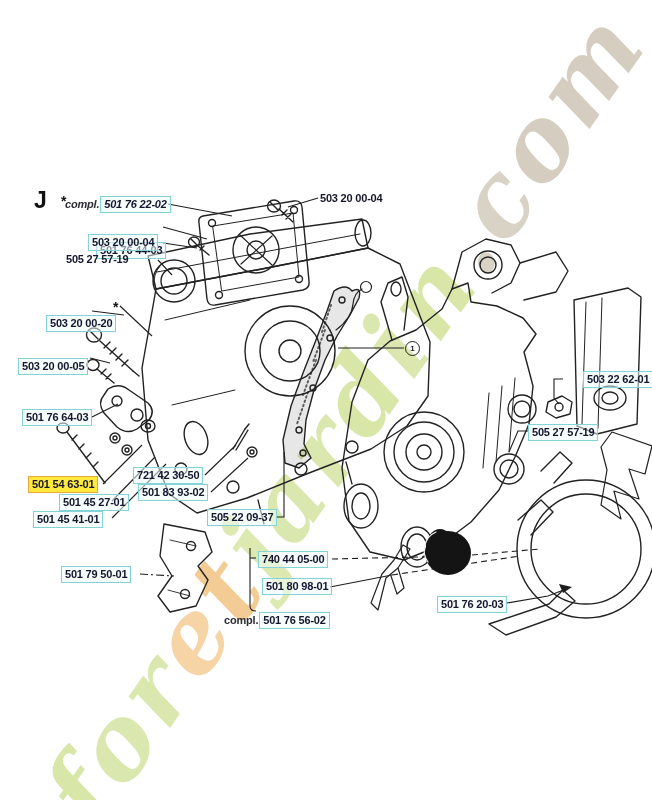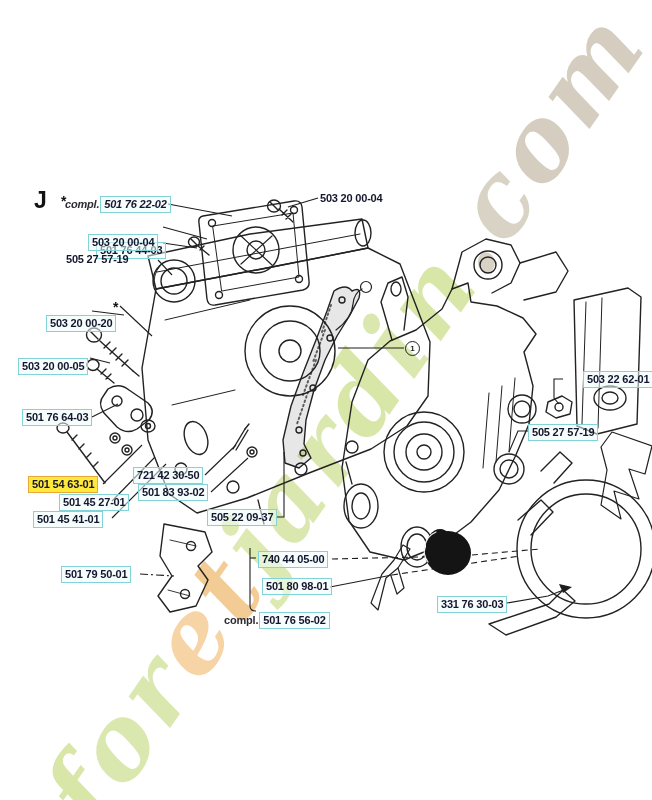--- a/index.html
+++ b/index.html
@@ -255,18 +255,18 @@
       <div class="plabel highlight" style="left: 28px; top: 476px;"><span class="box">501 54 63-01</span></div>
       <div class="plabel " style="left: 33px; top: 494px; padding-left: 26px;"><span class="box">501 45 27-01</span></div>
       <div class="plabel " style="left: 33px; top: 511px;"><span class="box">501 45 41-01</span></div>
       <div class="plabel " style="left: 133px; top: 467px;"><span class="box">721 42 30-50</span></div>
       <div class="plabel " style="left: 138px; top: 484px;"><span class="box">501 83 93-02</span></div>
       <div class="plabel " style="left: 207px; top: 509px;"><span class="box">505 22 09-37</span></div>
       <div class="plabel " style="left: 61px; top: 566px;"><span class="box">501 79 50-01</span></div>
       <div class="plabel " style="left: 258px; top: 551px;"><span class="box">740 44 05-00</span></div>
       <div class="plabel " style="left: 262px; top: 578px; text-align: center;"><span class="box">501 80 98-01</span></div>
       <div class="plabel " style="left: 224px; top: 604px; margin-top: 8px;"><span class="prefix">compl.</span><span class="box">501 76 56-02</span></div>
-      <div class="plabel " style="left: 437px; top: 596px;"><span class="box">331 76 30-03</span></div>
+      <div class="plabel " style="left: 437px; top: 596px;"><span class="box">501 76 20-03</span></div>
       <div class="plabel " style="left: 563px; top: 371px; padding-left: 20px;"><span class="box">503 22 62-01</span></div>
       <div class="plabel " style="left: 528px; top: 424px;"><span class="box">505 27 57-19</span></div>
     </div>
 
 </div>
 
 </body></html>

